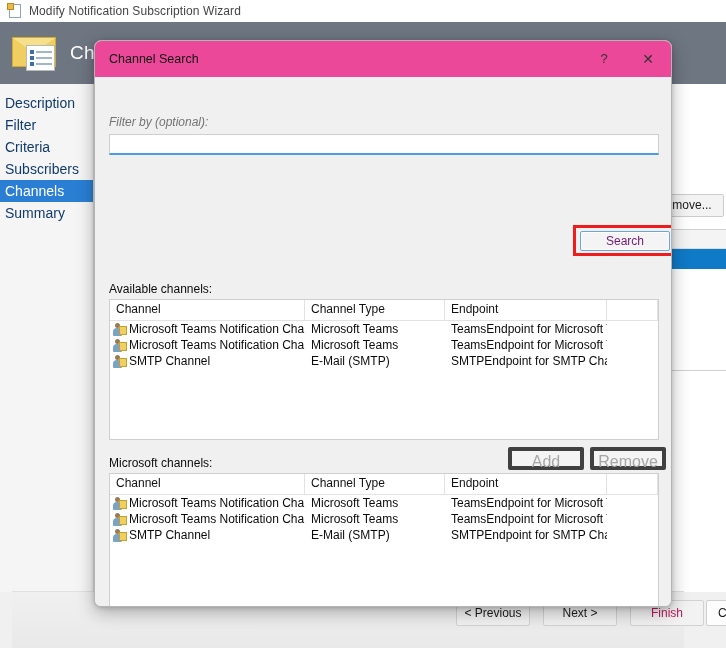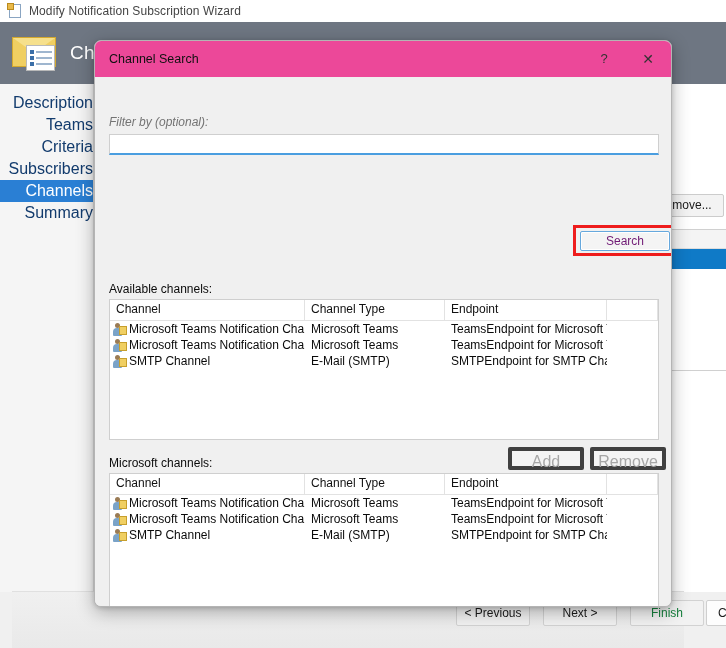--- a/index.html
+++ b/index.html
@@ -75,25 +75,24 @@
     bottom: 56px;
     background: #f5f5f5;
     border-right: 1px solid #dcdcdc;
     padding-top: 8px;
     box-sizing: border-box;
   }
   .sidebar-item {
     height: 22px;
     line-height: 22px;
     padding-left: 5px;
-    font-size: 16px;
+    font-size: 14px;
     color: #123b6d;
     white-space: nowrap;
     cursor: default;
-    text-align: right;
   }
   .sidebar-item.selected {
     background: #2a7fd4;
     color: #ffffff;
   }
 
   #wizard-content {
     position: absolute;
     left: 94px; top: 84px;
     right: 0; bottom: 56px;
@@ -153,21 +152,21 @@
     background: #f2f2f2;
     border-radius: 2px;
     font-size: 12px;
     font-family: "Liberation Sans", sans-serif;
     color: #1a1a1a;
     text-align: center;
     line-height: 24px;
     cursor: default;
     box-sizing: border-box;
   }
-  .wiz-btn.disabled { color: #15803d; }
+  .wiz-btn.disabled { color: #be185d; }
   #wiz-prev   { left: 444px; }
   #wiz-next   { left: 531px; }
   #wiz-finish { left: 618px; }
   #wiz-cancel {
     left: 694px;
     width: 74px;
     background: #fdfdfd;
     border-color: #cfcfcf;
     text-align: left;
     padding-left: 11px;
@@ -467,21 +466,21 @@
           <i class="l2"></i>
         <b class="c3"></b>
           <i class="l3"></i>
       </span>
     </span>
     <span id="wizard-header-title">Channels</span>
   </div>
 
   <div id="wizard-sidebar">
     <div class="sidebar-item">Description</div>
-    <div class="sidebar-item">Teams</div>
+    <div class="sidebar-item">Filter</div>
     <div class="sidebar-item">Criteria</div>
     <div class="sidebar-item">Subscribers</div>
     <div class="sidebar-item selected">Channels</div>
     <div class="sidebar-item">Summary</div>
   </div>
 
   <div id="wizard-content">
     <div id="bg-remove-button">Remove...</div>
     <div id="bg-list-panel">
       <div id="bg-list-header"></div>

